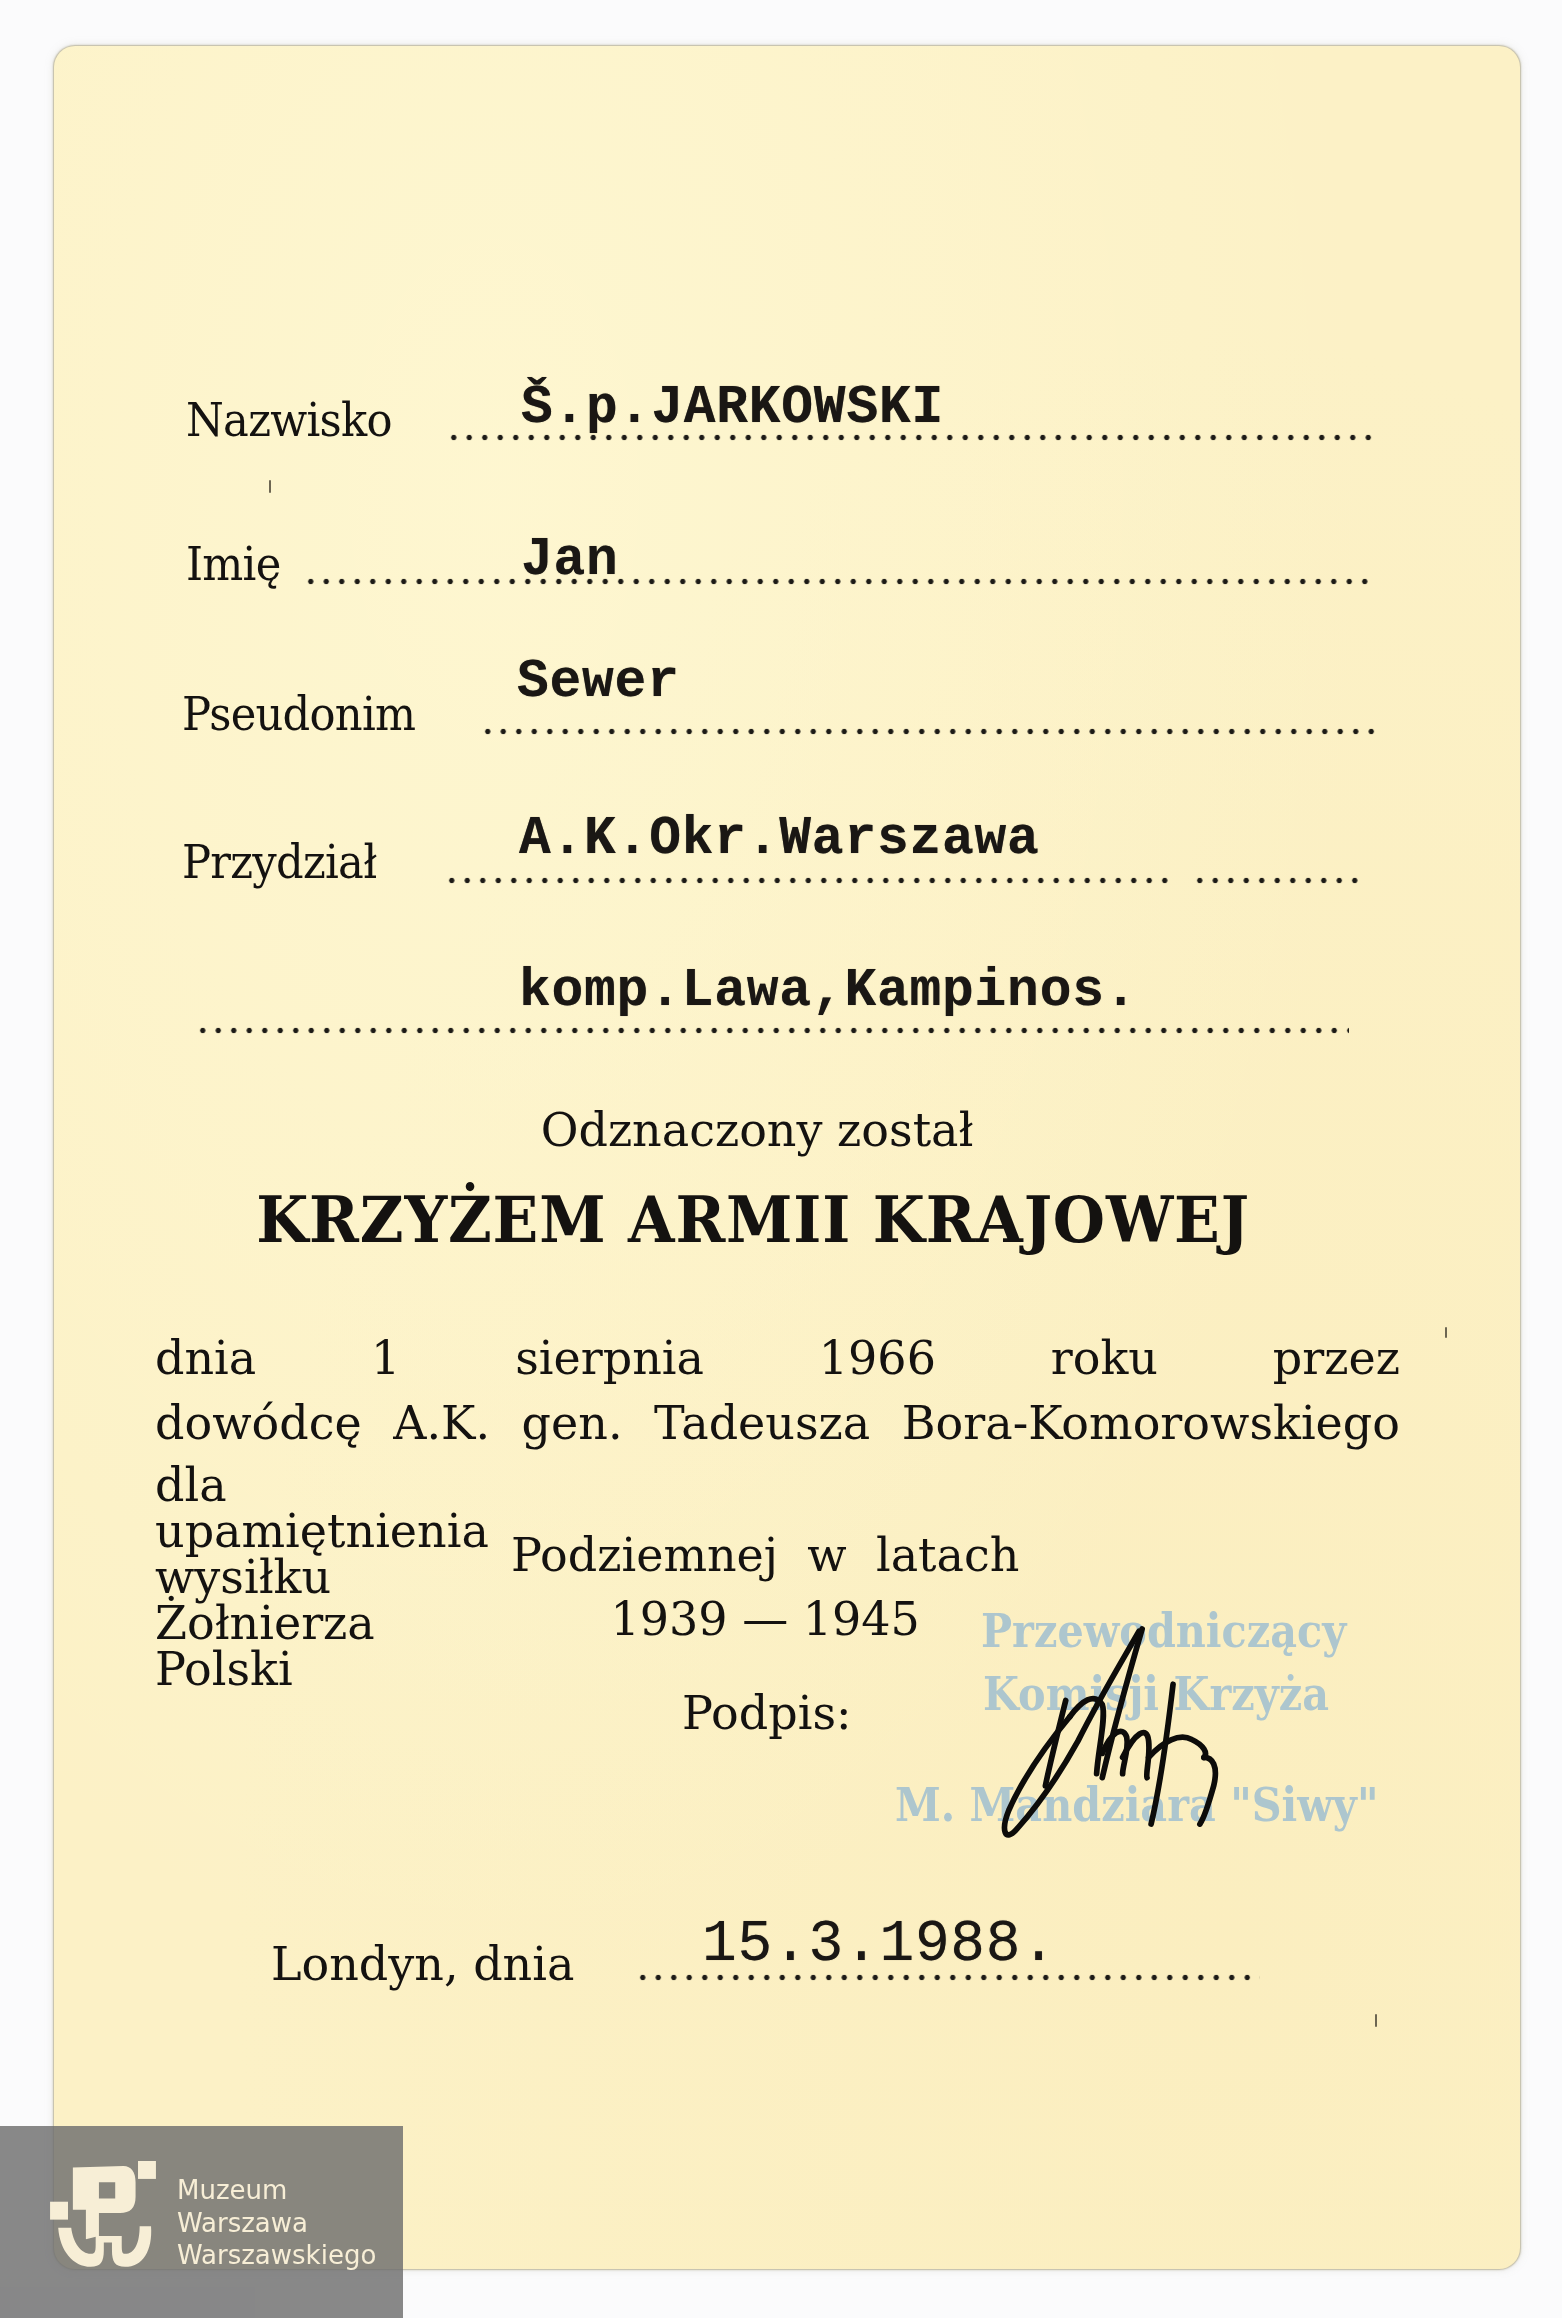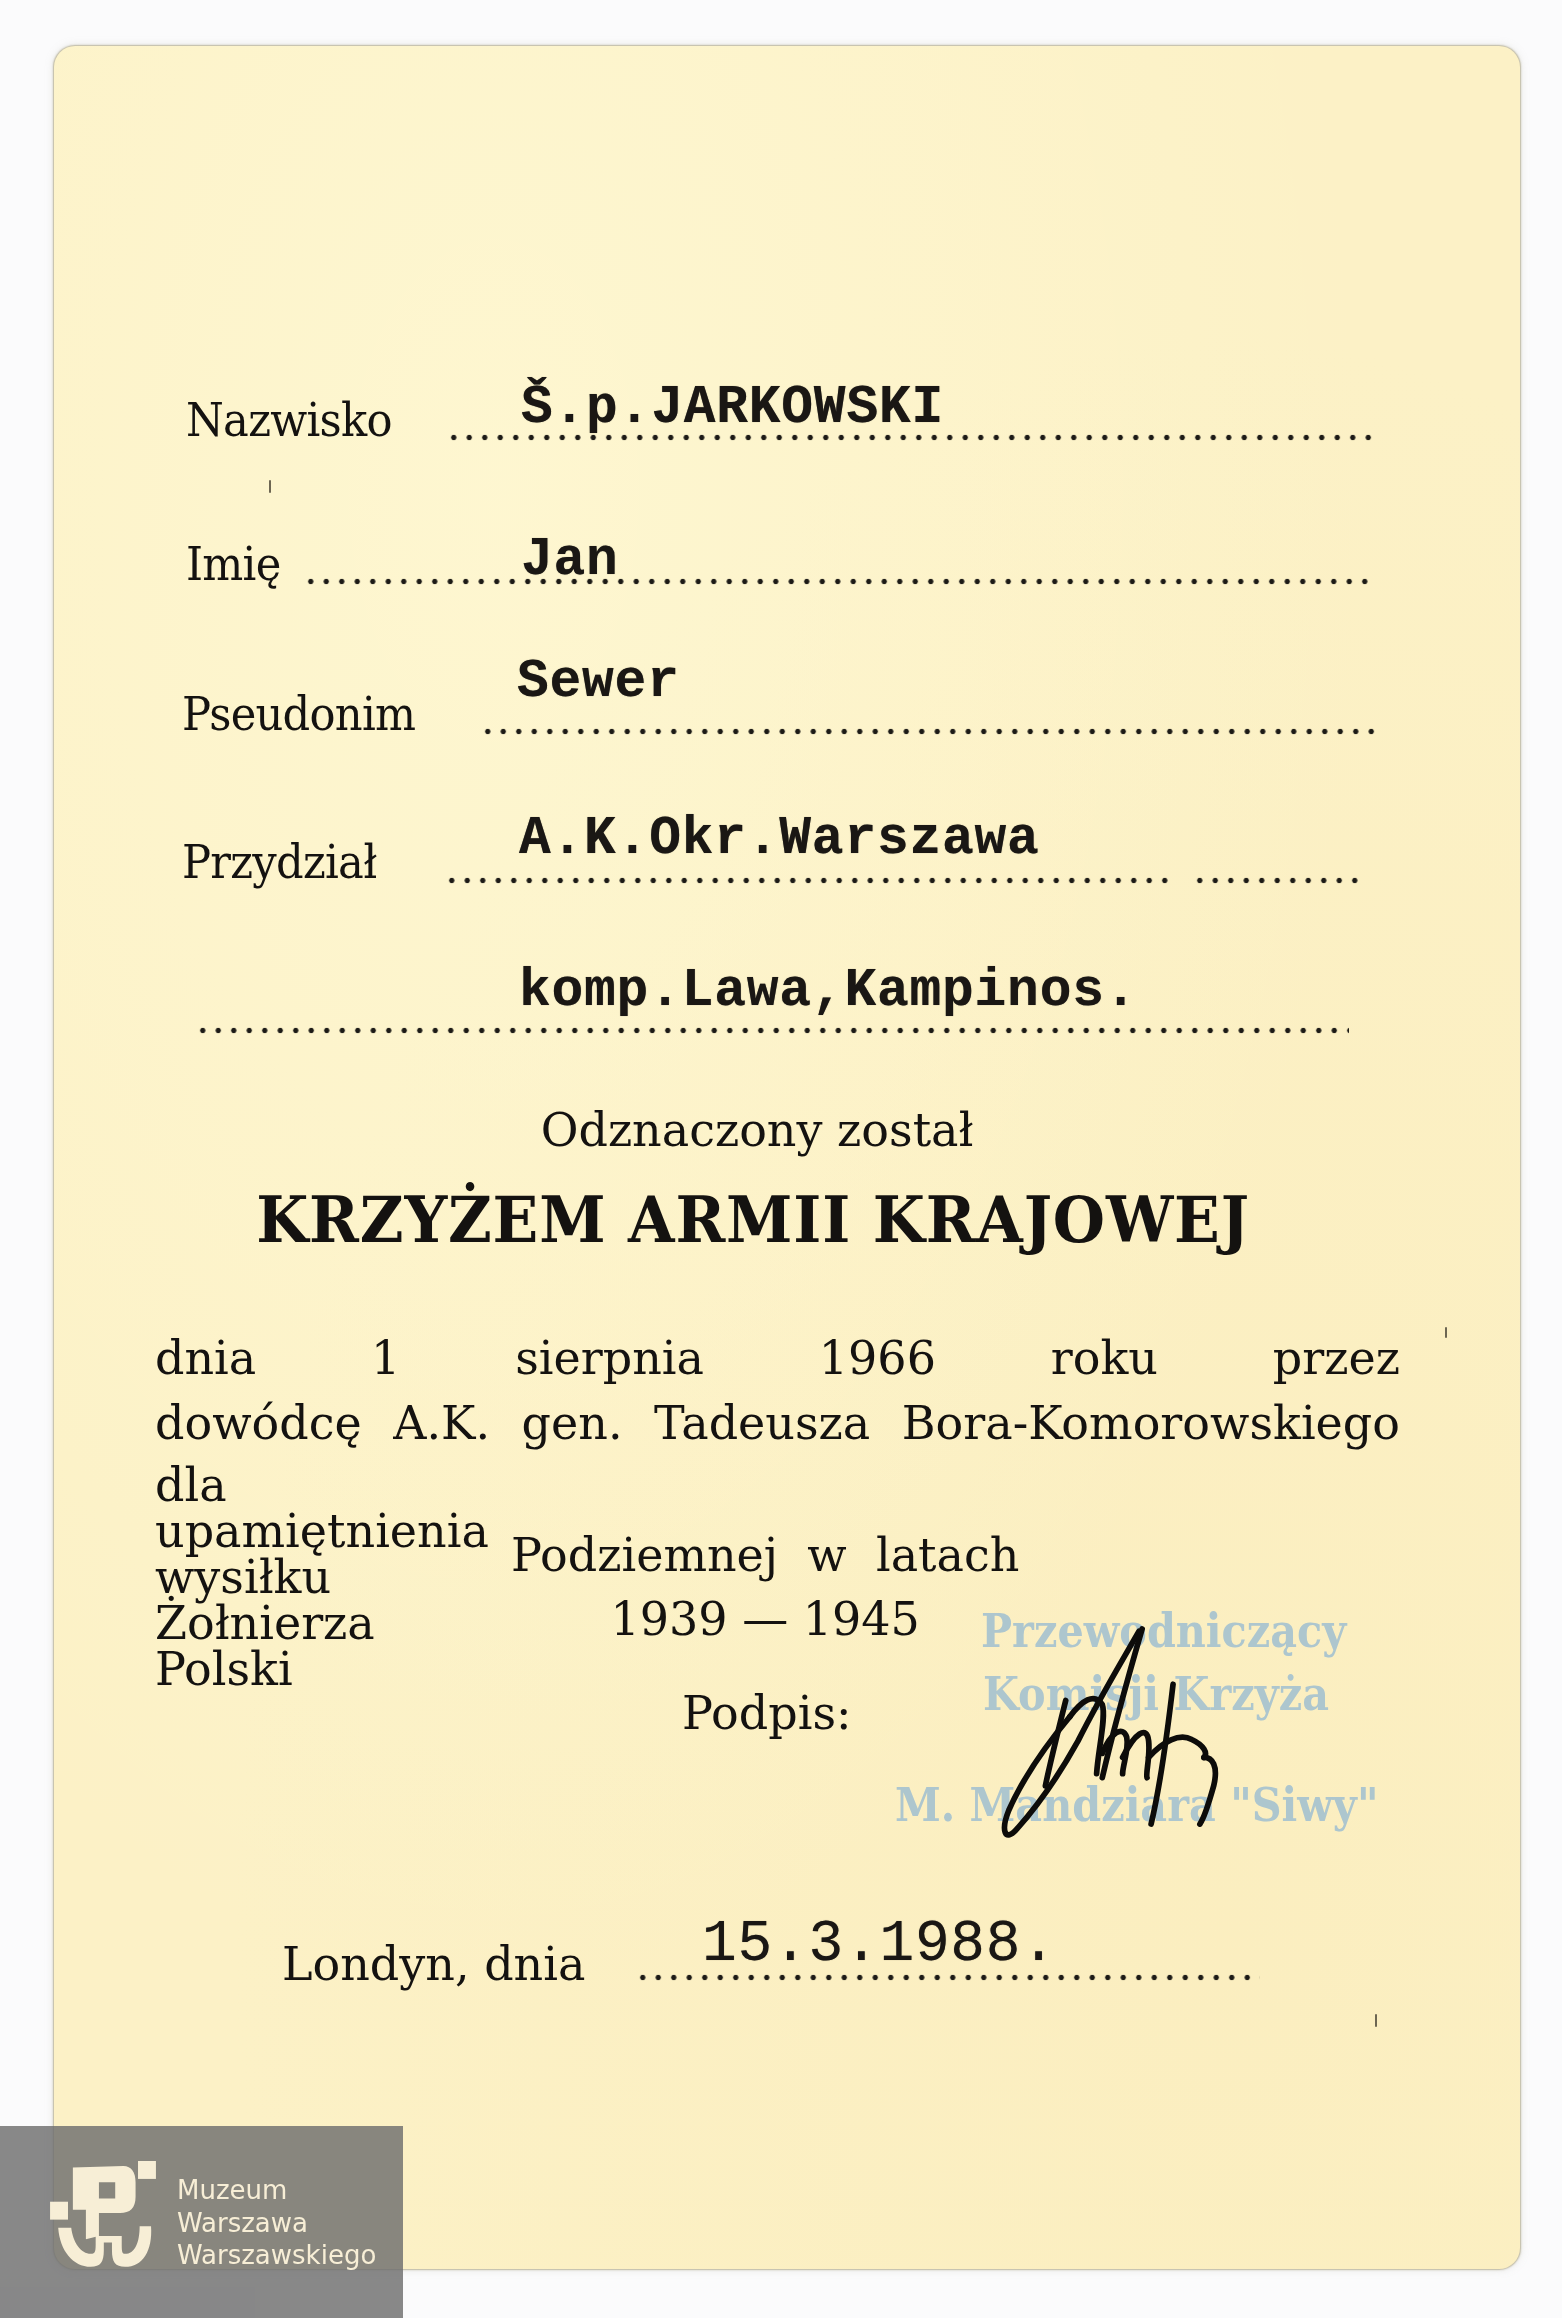--- a/index.html
+++ b/index.html
@@ -102,21 +102,21 @@
     <path d="M130 110 C120 150 110 190 105 215"></path>
     <path d="M135 130 C150 110 165 100 175 115 C180 130 170 170 168 200"></path>
     <path d="M175 175 C185 150 200 140 205 155 C208 170 200 190 200 200"></path>
     <path d="M200 180 C215 150 230 140 232 160 C234 180 228 200 230 205"></path>
     <path d="M262 90 C255 150 245 220 235 262"></path>
     <path d="M232 180 C250 160 270 150 285 158 C300 165 305 175 300 180"></path>
     <path d="M300 180 C310 180 318 190 312 215 C305 240 300 255 295 262"></path>
   </g>
 </svg>
 
-<div class="abs serif" style="left:282px; top:1937px; font-size:46px;">Londyn, dnia</div>
+<div class="abs serif" style="left:271px; top:1937px; font-size:46px;">Londyn, dnia</div>
 <div class="dots" style="left:635px; top:1974px; width:625px;"></div>
 <div class="abs typed" style="left:702px; top:1915px; font-size:59px; font-weight:normal;">15.3.1988.</div>
 
 <div class="speck" style="left:269px; top:480px; width:2.4px; height:13px;"></div>
 <div class="speck" style="left:1445px; top:1327px; width:2.4px; height:11.4px;"></div>
 <div class="speck" style="left:1375px; top:2014px; width:2.4px; height:13px;"></div>
 
 <div class="logo-box"></div>
 <svg class="abs" style="left:50px; top:2161px;" width="106" height="114" viewBox="0 0 130 140">
   <g fill="#f7eed6">

